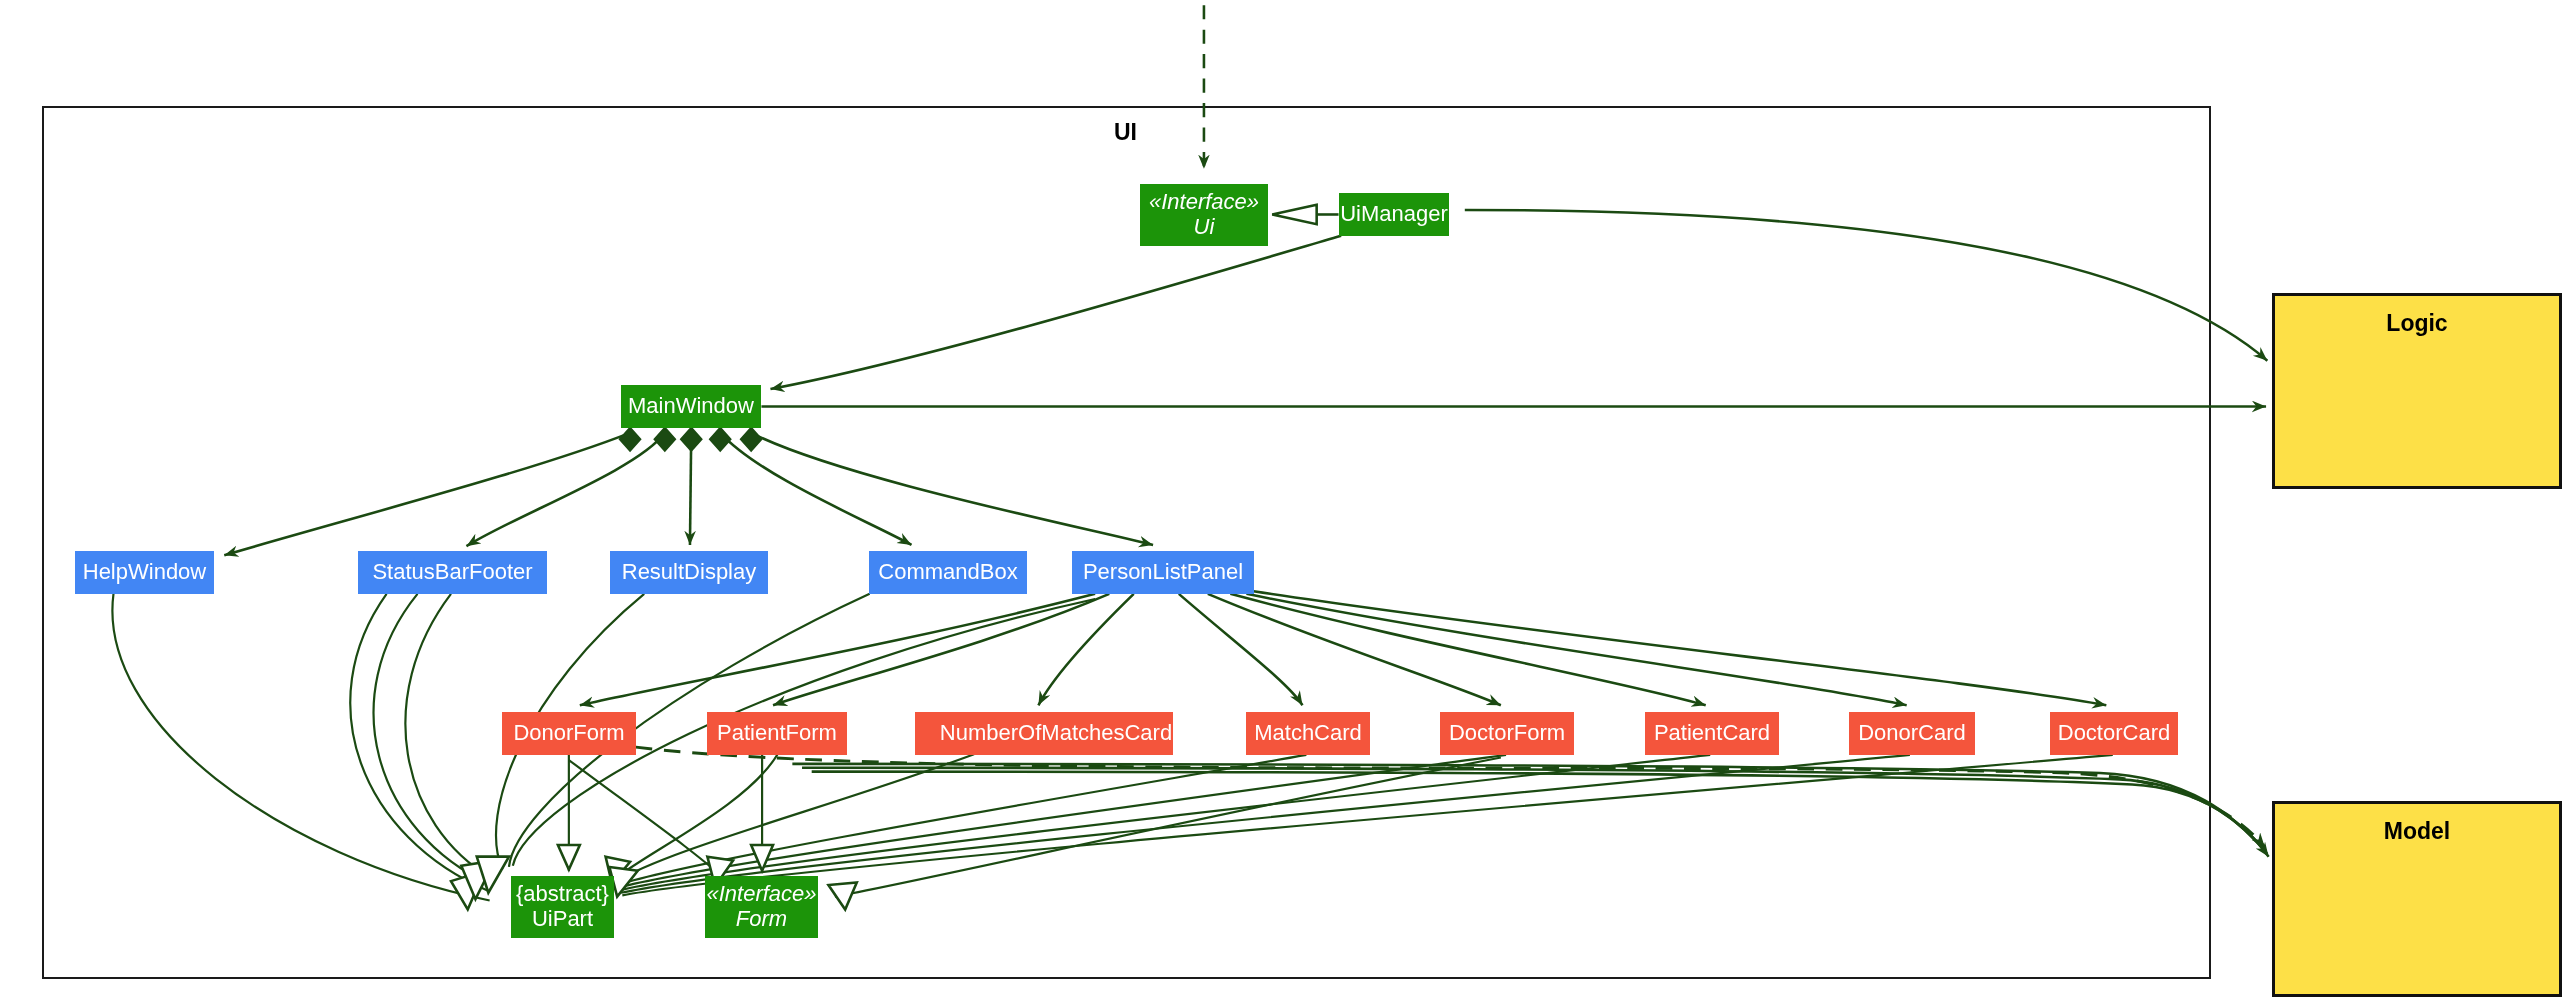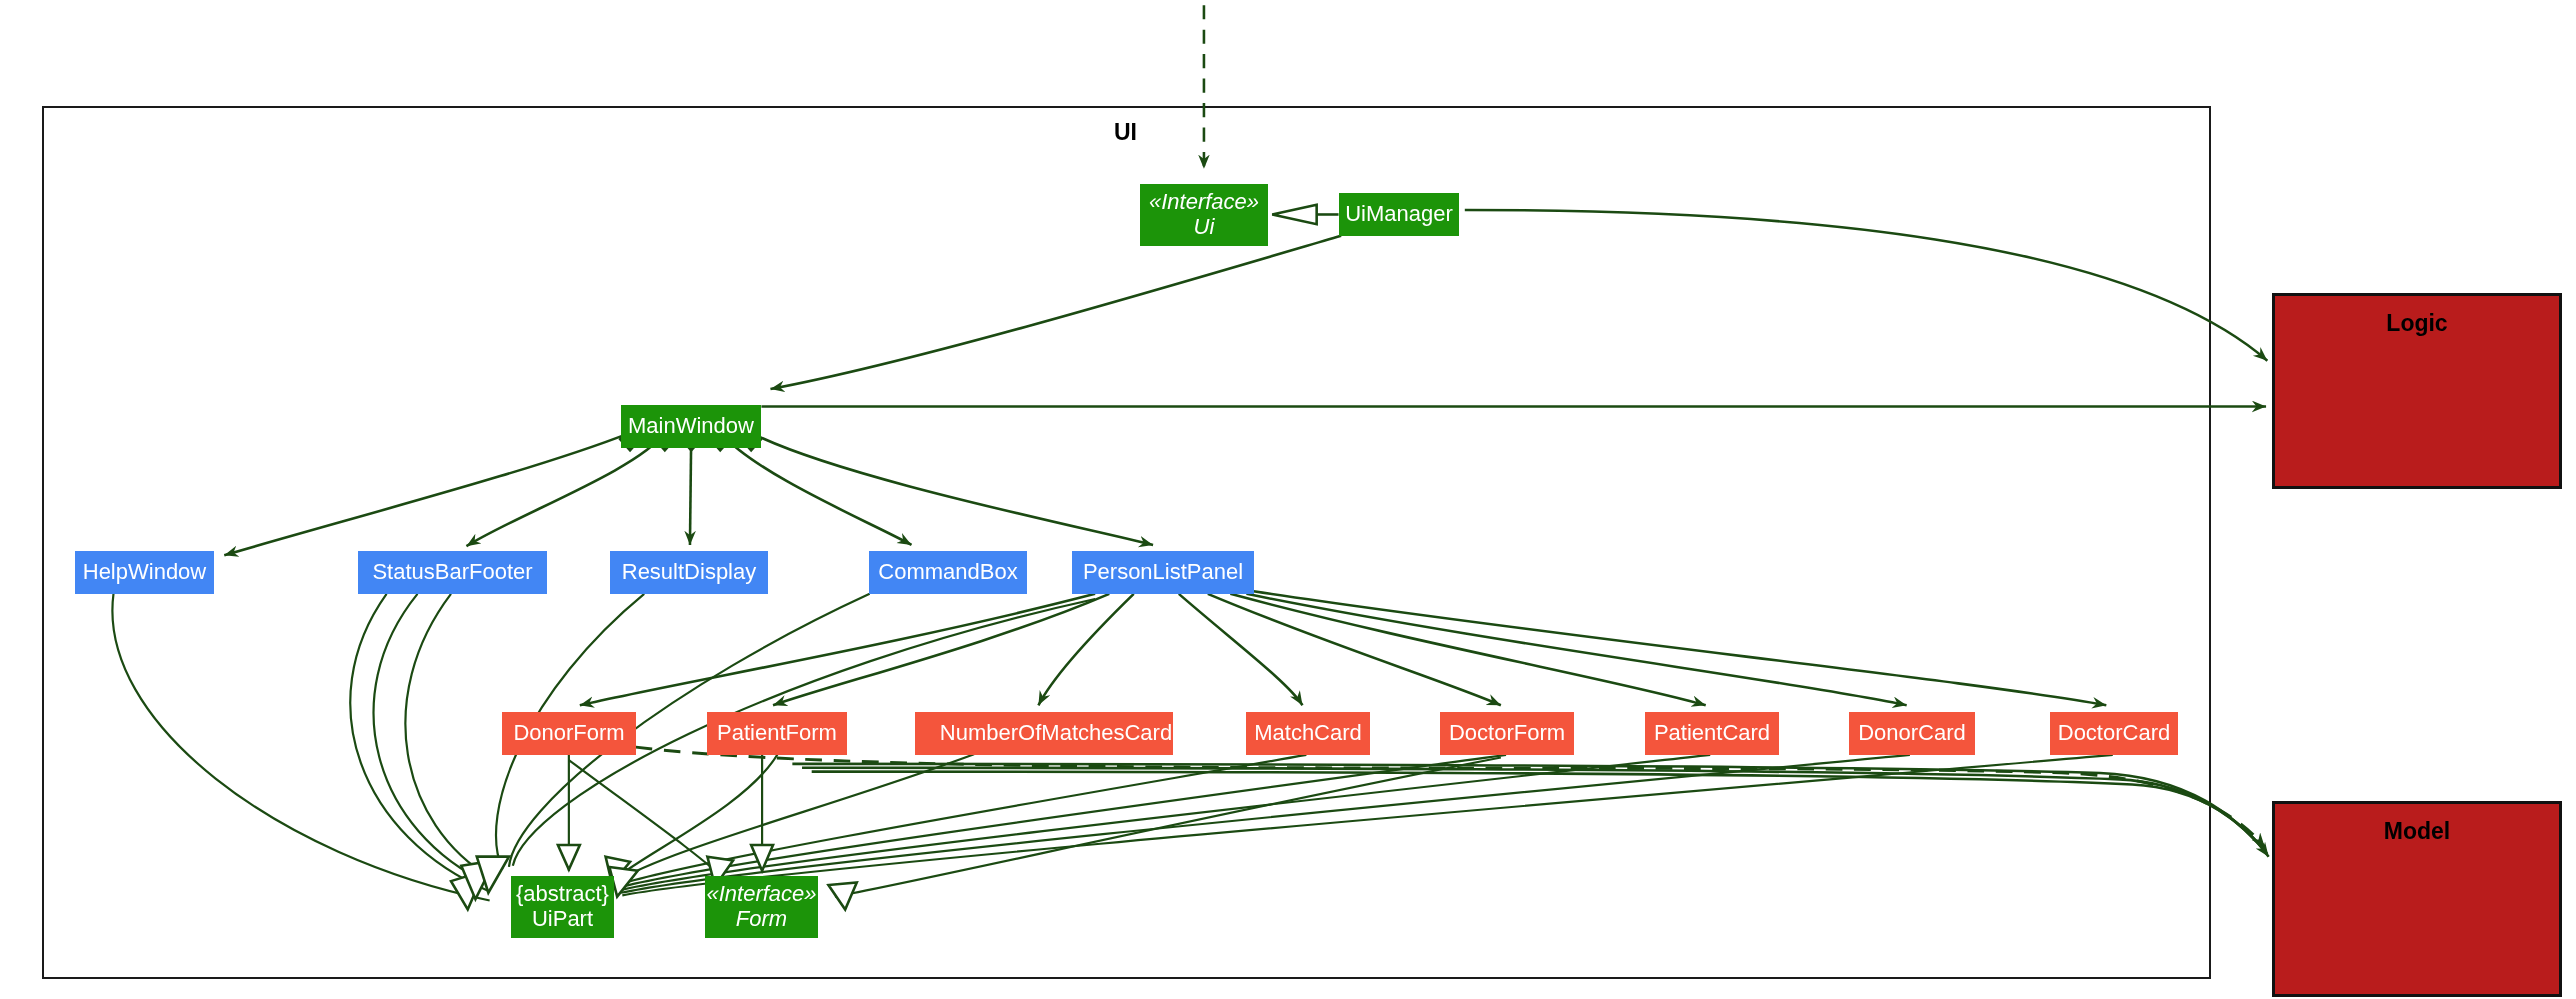--- a/index.html
+++ b/index.html
@@ -55,21 +55,21 @@
     position: absolute;
     font-weight: bold;
     font-size: 23px;
     color: #000000;
     white-space: nowrap;
   }
   .blackbox {
     position: absolute;
     box-sizing: border-box;
     border: 3.2px solid #111111;
-    background: #b91c1c;
+    background: #fde047;
   }
   .blackbox-label {
     position: absolute;
     width: 100%;
     text-align: center;
     top: 14px;
     font-weight: bold;
     font-size: 23px;
     color: #000000;
   }
@@ -177,25 +177,25 @@
       <path d="M1260,1198 C1800,1198 2900,1198 3310,1218 C3420,1224 3486,1280 3522,1330" stroke-width="4" marker-end="url(#arrowOpen)"></path>
 
     </g>
   </svg>
 
   <div class="node green" style="left:1140px; top:184px; width:128px; height:62px;">
     <span class="stereo">«Interface»</span>
     <span class="italic-name">Ui</span>
   </div>
 
-  <div class="node green" style="left:1339px; top:193px; width:120px; height:43px;">
+  <div class="node green" style="left:1339px; top:193px; width:110px; height:43px;">
     <span>UiManager</span>
   </div>
 
-  <div class="node green" style="left:621px; top:385px; width:140px; height:43px;margin-top:20px;">
+  <div class="node green" style="left:621px; top:385px; width:140px; height:43px;">
     <span>MainWindow</span>
   </div>
 
   <div class="node blue" style="left:75px; top:551px; width:139px; height:43px;">
     <span>HelpWindow</span>
   </div>
 
   <div class="node blue" style="left:358px; top:551px; width:189px; height:43px;">
     <span>StatusBarFooter</span>
   </div>

